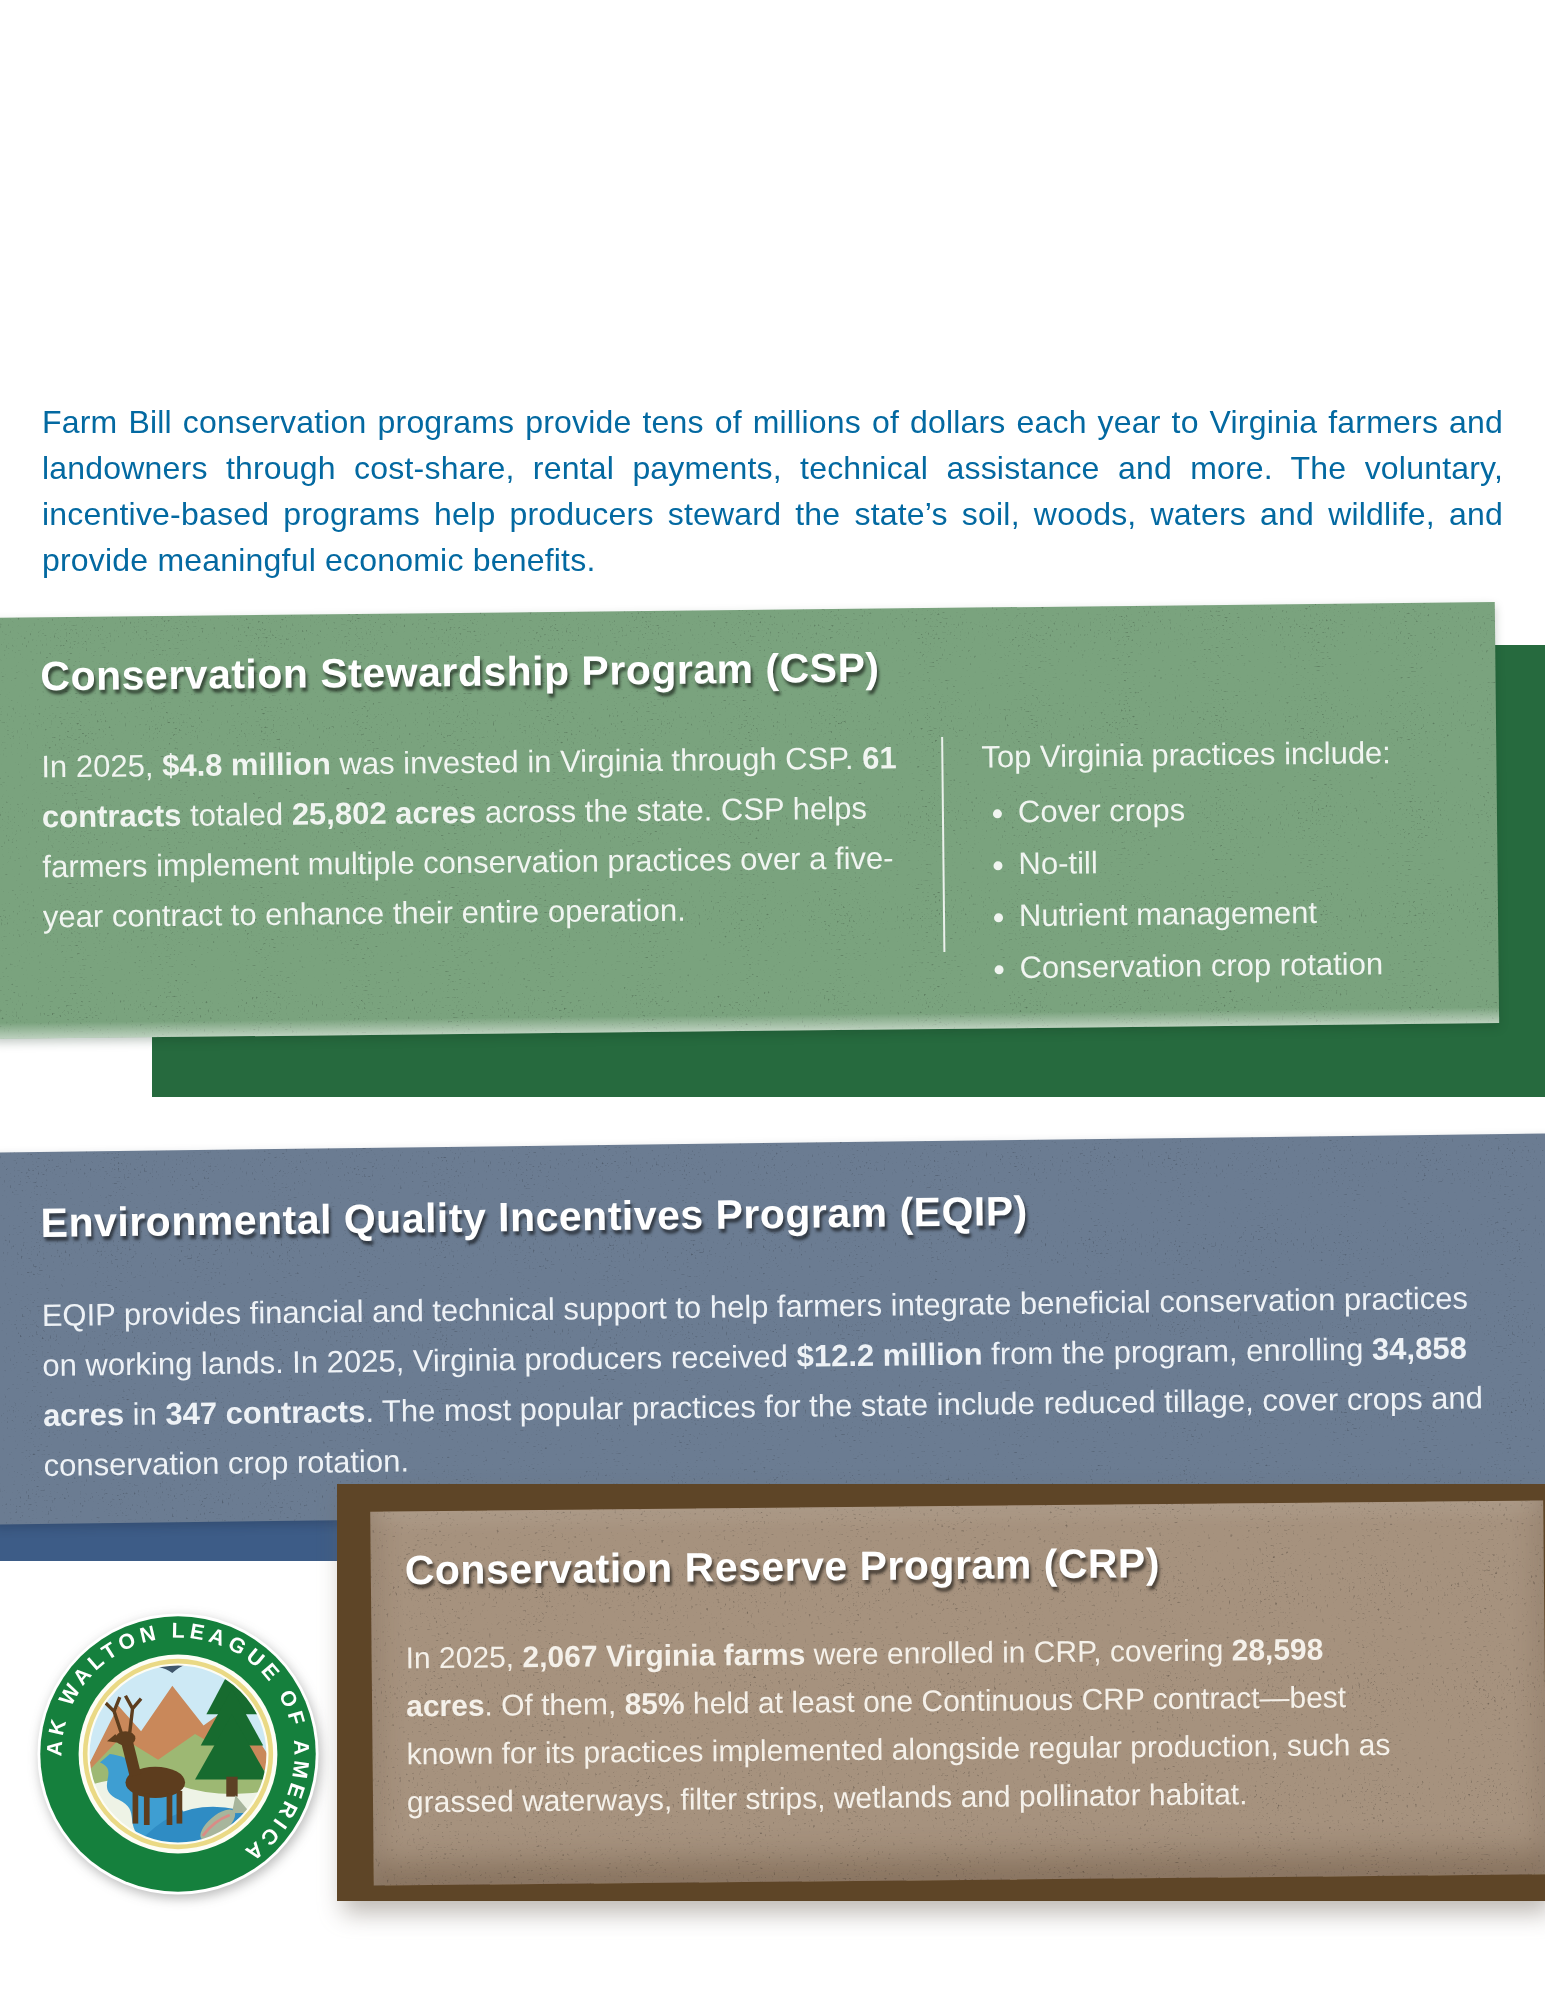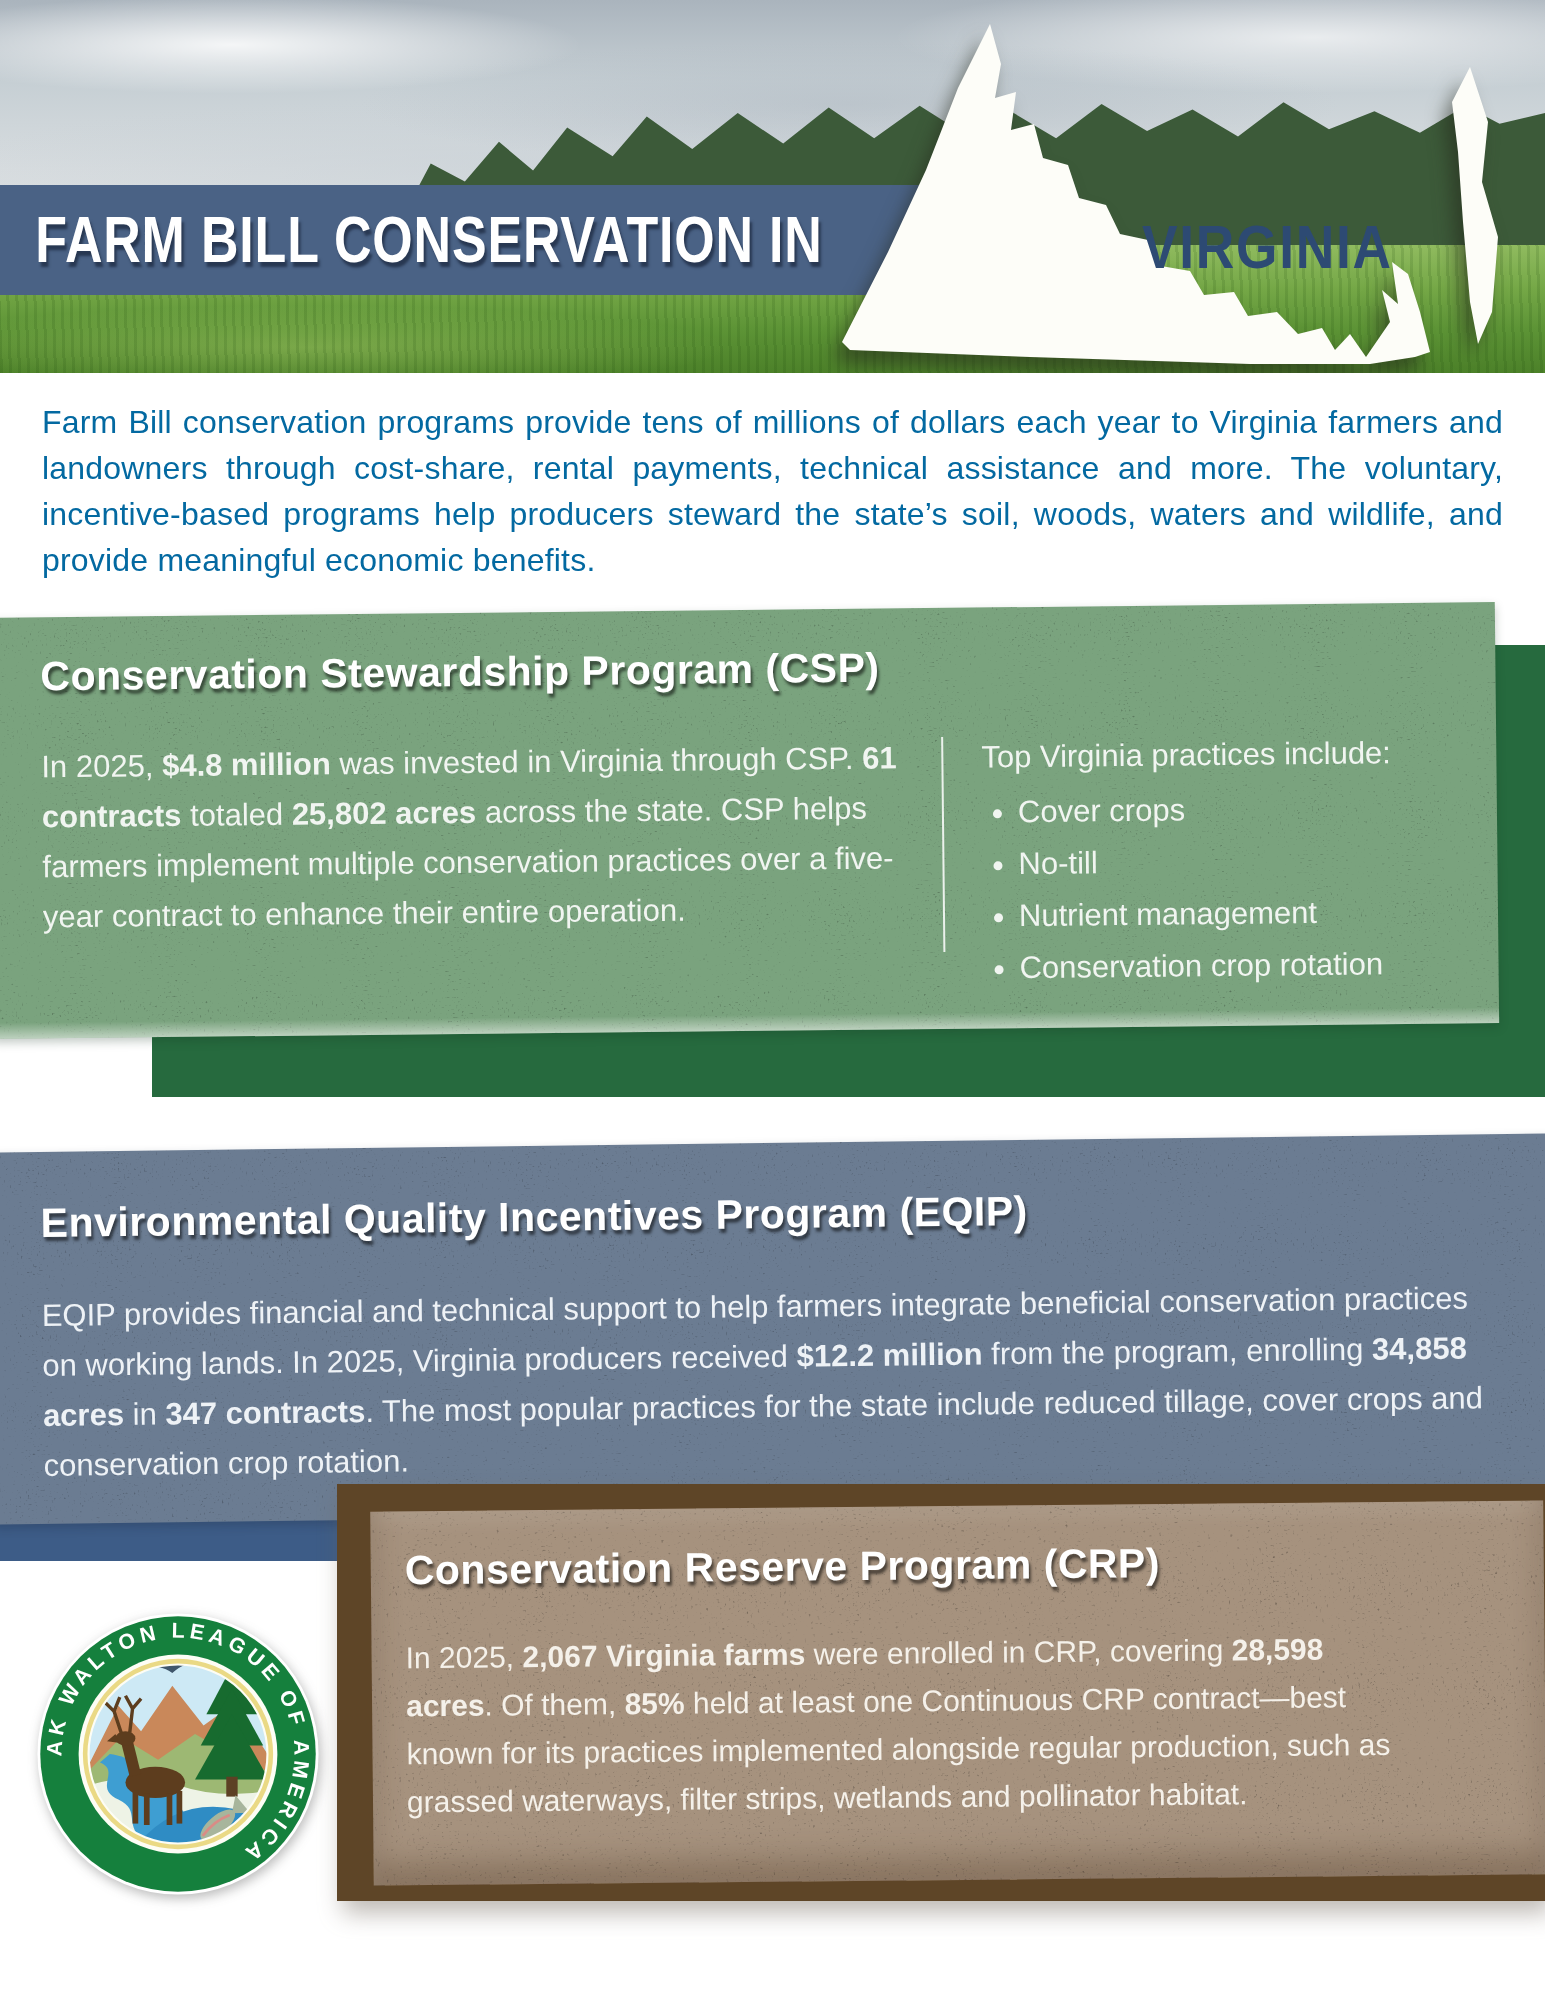--- a/index.html
+++ b/index.html
@@ -85,44 +85,20 @@
   .crp-inner{position:absolute;left:34px;top:36px;right:30px;}
   .crp-inner .body{margin-top:40px;width:985px;font-size:30px;line-height:48px;color:#f5f1ea;}
   .iwla-logo{position:absolute;left:36px;top:128px;width:284px;height:284px;
     filter:drop-shadow(2px 4px 6px rgba(60,60,60,.35));}
 </style>
 </head>
 <body>
 
 <div class="page">
 
-  <header class="hero">
-    <div class="sky"></div>
-    <div class="distant-trees"></div>
-    <div class="treeline"></div>
-    <div class="grass"></div>
-
-    <div class="title-ribbon">
-      <h1>FARM BILL CONSERVATION IN</h1>
-    </div>
-
-    <svg class="va-shape" viewBox="0 0 715 372" xmlns="http://www.w3.org/2000/svg">
-      <path fill="#fdfdf8" d="M160 12 L171 52 L165 86 L186 80 L181 118 L204 112
-           L213 146 L238 153 L249 186 L276 193 L290 222
-           L318 228 L331 254 L360 259 L374 283 L404 280
-           L418 304 L447 300 L468 322 L492 316 L505 338
-           L520 322 L536 345 L560 310 L552 278 L568 292
-           L562 250 L578 262 L590 300 L600 340 L585 345
-           L540 352 L420 352 L200 345 L20 338 L12 330
-           L58 240 L96 158 L128 76 Z"></path>
-      <path fill="#fdfdf8" d="M640 55 L658 110 L652 170 L668 225 L662 300 L648 332
-           L640 290 L633 210 L628 140 L622 90 Z"></path>
-    </svg>
-    <div class="state-name">VIRGINIA</div>
-  </header>
 
   <p class="intro">Farm Bill conservation programs provide tens of millions of dollars each year to Virginia farmers and landowners through cost-share, rental payments, technical assistance and more. The voluntary, incentive-based programs help producers steward the state’s soil, woods, waters and wildlife, and provide meaningful economic benefits.</p>
 
   <section class="csp">
     <div class="csp-back"></div>
     <div class="panel csp-panel">
       <svg class="tex" xmlns="http://www.w3.org/2000/svg">
         <filter id="nz1">
             <feTurbulence type="fractalNoise" baseFrequency="0.5" numOctaves="3" seed="4"></feTurbulence>
         <feColorMatrix type="matrix" values="0 0 0 0 0  0 0 0 0 0  0 0 0 0 0  1.3 1.3 1.3 0 -2.2"></feColorMatrix>

